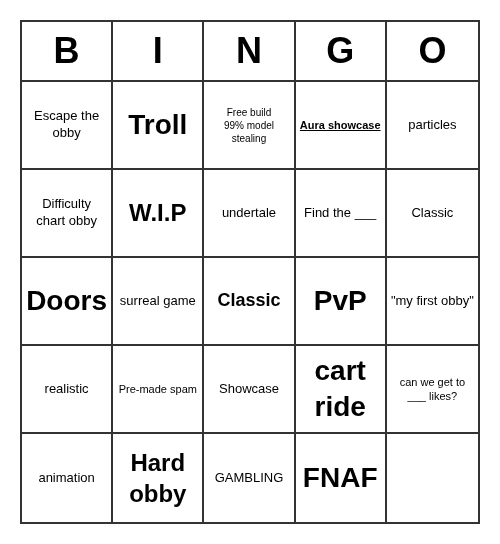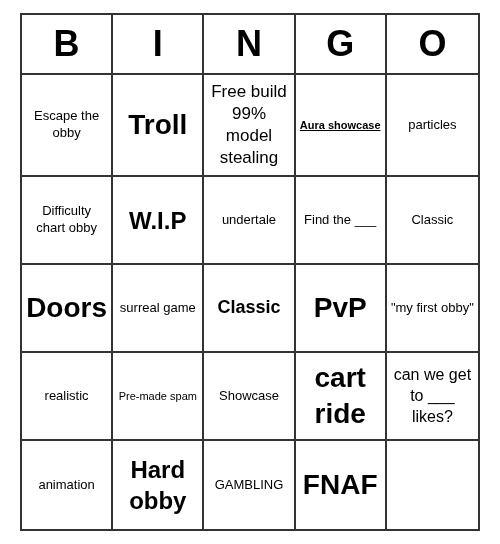--- a/index.html
+++ b/index.html
@@ -68,21 +68,21 @@
       <div class="bingo-letter">O</div>
     </div>
   <div class="bingo-grid">
   <div class="bingo-cell">
         <span>Escape the obby</span>
       </div>
       <div class="bingo-cell">
         <span style="font-size:28px;font-weight:bold;">Troll</span>
       </div>
       <div class="bingo-cell">
-        <span style="font-size:17px;">Free build<br>99% model stealing</span>
+        <span style="font-size:10px;">Free build<br>99% model stealing</span>
       </div>
       <div class="bingo-cell">
         <span style="font-weight:900;font-size:11px;text-decoration:underline;">Aura showcase</span>
       </div>
       <div class="bingo-cell">
         <span>particles</span>
       </div>
       <div class="bingo-cell">
         <span>Difficulty chart obby</span>
       </div>
@@ -119,21 +119,21 @@
       <div class="bingo-cell">
         <span style="font-size:11px;">Pre-made spam</span>
       </div>
       <div class="bingo-cell">
         <span>Showcase</span>
       </div>
       <div class="bingo-cell">
         <span style="font-size:28px;font-weight:bold;text-align:center;">cart ride</span>
       </div>
       <div class="bingo-cell">
-        <span style="font-size:16px;">can we get to ___ likes?</span>
+        <span style="font-size:11px;">can we get to ___ likes?</span>
       </div>
       <div class="bingo-cell">
         <span>animation</span>
       </div>
       <div class="bingo-cell">
         <span style="font-size:24px;font-weight:bold;">Hard obby</span>
       </div>
       <div class="bingo-cell">
         <span>GAMBLING</span>
       </div>

